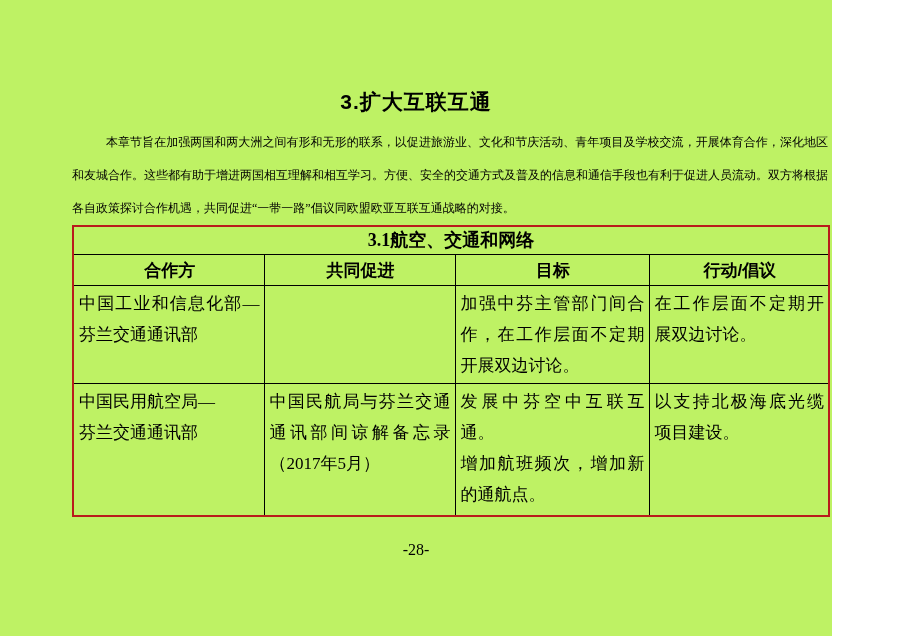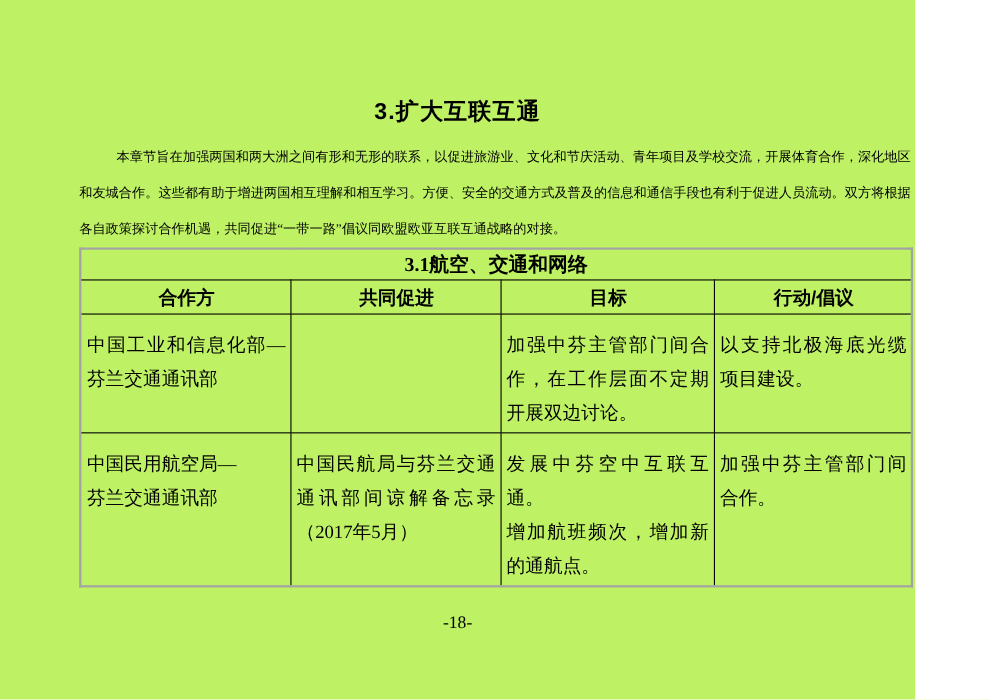--- a/index.html
+++ b/index.html
@@ -33,21 +33,21 @@
     text-align: justify;
     text-justify: inter-ideograph;
     text-indent: 34px;
     line-break: strict;
   }
   table.coop-table {
     border-collapse: collapse;
     table-layout: fixed;
     width: 756px;
     margin: 0 0 0 72px;
-    border: 2px solid #a3a3a3;
+    border: 2px solid #b91c1c;
   }
   table.coop-table col.c1 { width: 191px; }
   table.coop-table col.c2 { width: 191px; }
   table.coop-table col.c3 { width: 194px; }
   table.coop-table col.c4 { width: 180px; }
   table.coop-table th, table.coop-table td {
     border: 1px solid #000;
     box-sizing: border-box;
     overflow: hidden;
   }
@@ -64,21 +64,21 @@
     height: 31px;
     text-align: center;
     vertical-align: middle;
     font-family: "Liberation Sans", "DejaVu Sans", sans-serif;
     font-weight: 700;
     font-size: 17px;
     padding: 1px 4px 0 6px;
   }
   tbody td {
     vertical-align: top;
-    padding: 12px 4px 2px 5px;
+    padding: 2px 4px 2px 5px;
     font-size: 17px;
     line-height: 31px;
     text-align: justify;
     text-justify: inter-ideograph;
     white-space: pre-line;
     line-break: strict;
   }
   tr.data-row-1 td { height: 94px; }
   tr.data-row-2 td { height: 133px; }
   .page-number {
@@ -113,28 +113,28 @@
         <th>共同促进</th>
         <th>目标</th>
         <th>行动/倡议</th>
       </tr>
     </thead>
     <tbody>
       <tr class="data-row data-row-1">
         <td>中国工业和信息化部—芬兰交通通讯部</td>
         <td></td>
         <td>加强中芬主管部门间合作，在工作层面不定期开展双边讨论。</td>
-        <td>以支持北极海底光缆项目建设。</td>
+        <td>在工作层面不定期开展双边讨论。</td>
       </tr>
       <tr class="data-row data-row-2">
         <td>中国民用航空局—
 芬兰交通通讯部</td>
         <td>中国民航局与芬兰交通通讯部间谅解备忘录（2017年5月）</td>
         <td>发展中芬空中互联互通。
 增加航班频次，增加新的通航点。</td>
-        <td>加强中芬主管部门间合作。</td>
+        <td>以支持北极海底光缆项目建设。</td>
       </tr>
     </tbody>
   </table>
 
-  <div class="page-number">-18-</div>
+  <div class="page-number">-28-</div>
 
 </div>
 
 </body></html>

